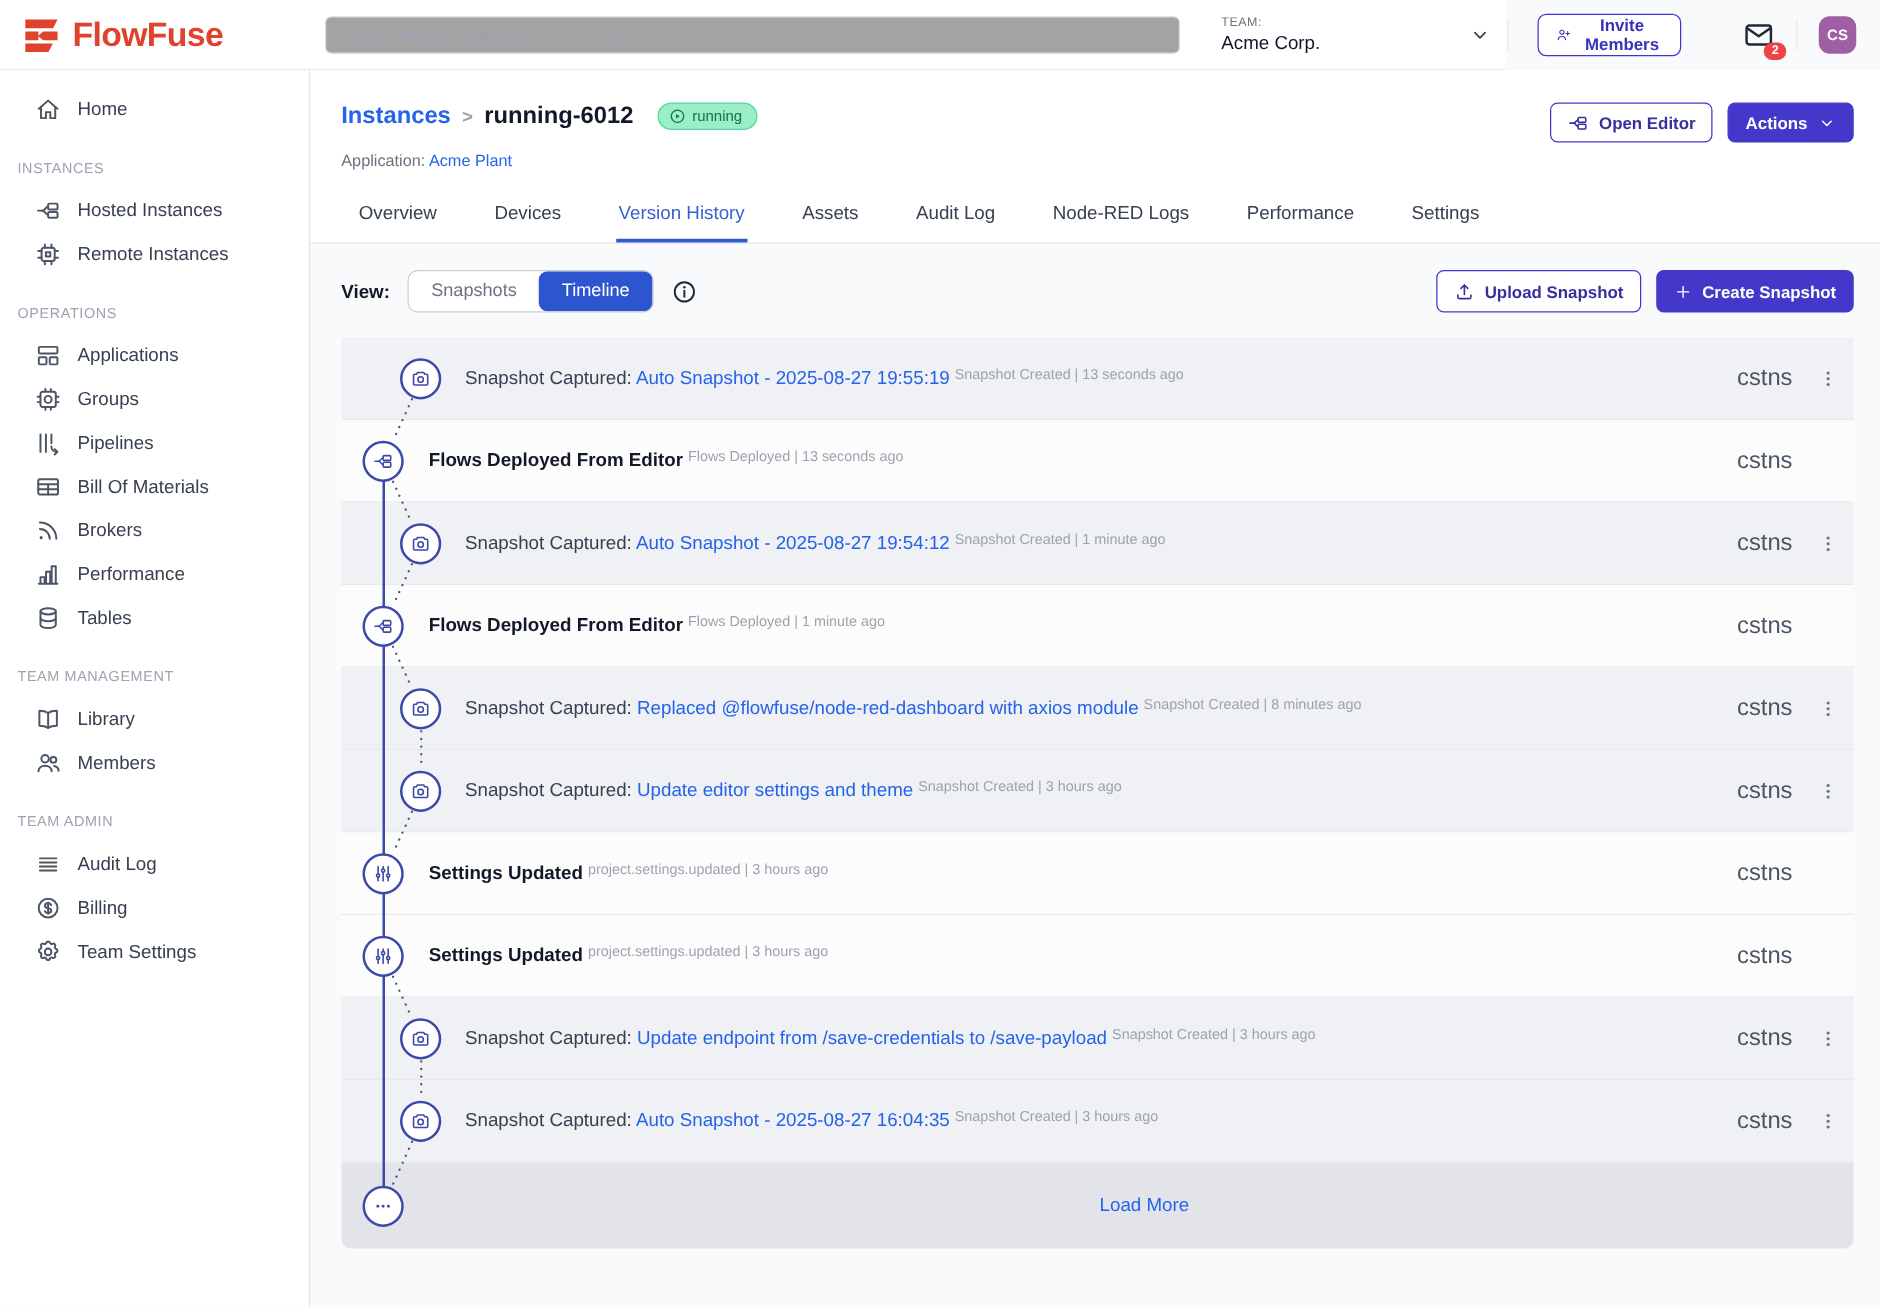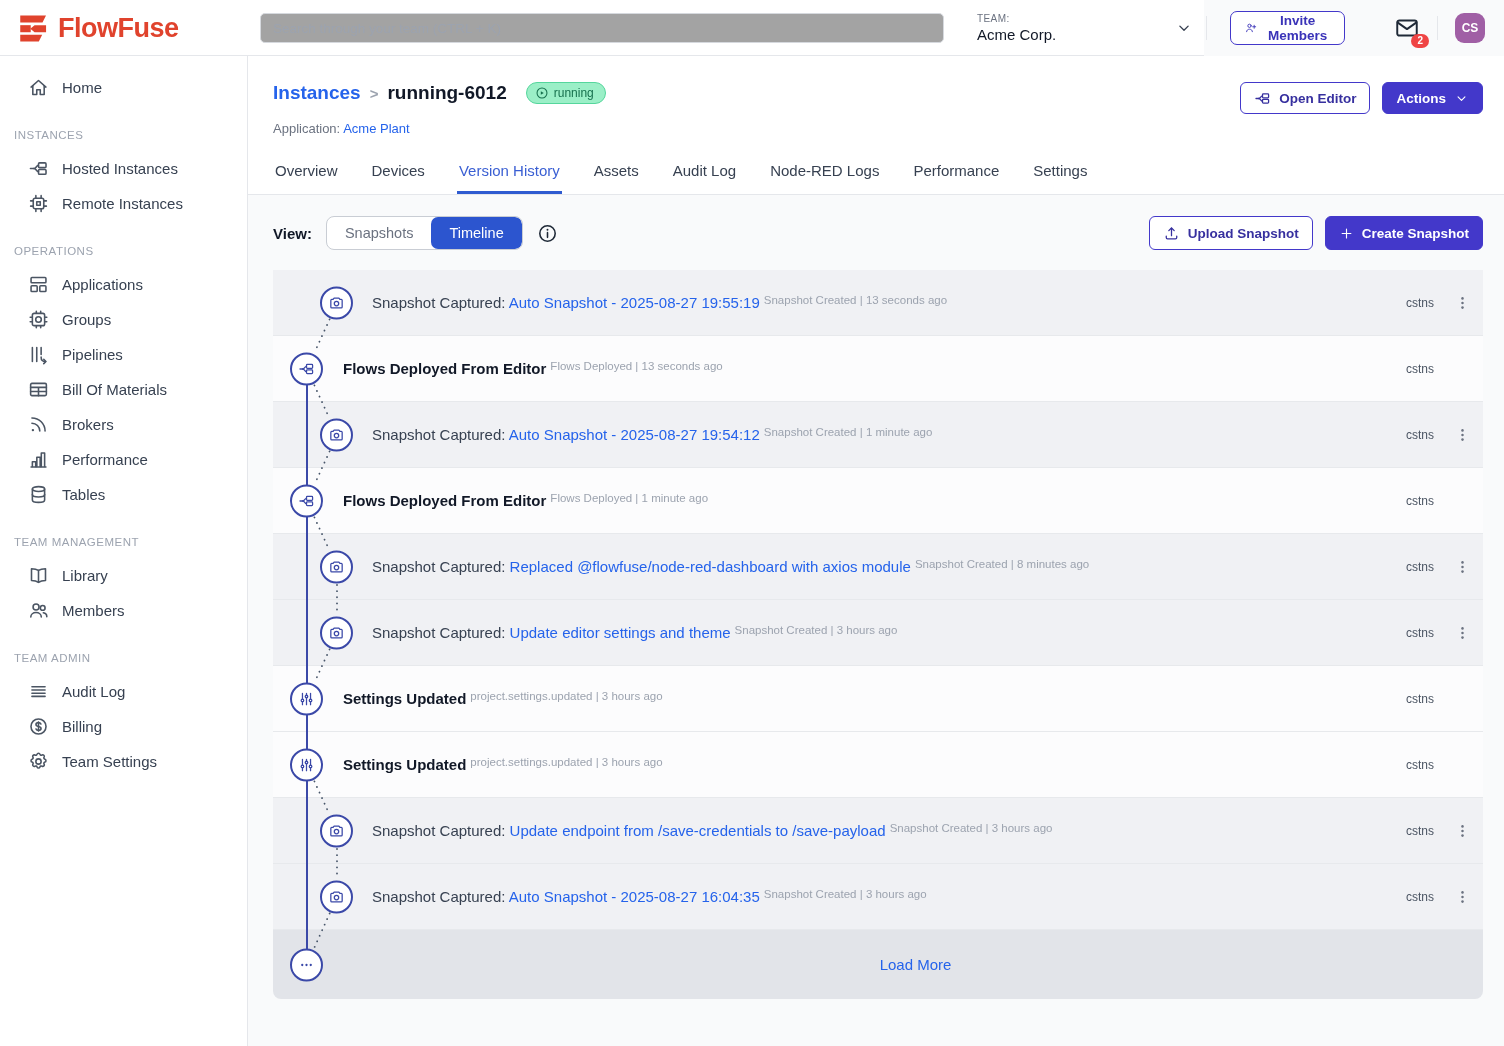--- a/index.html
+++ b/index.html
@@ -76,21 +76,21 @@
   }
   .status-badge .icon { width:14px; height:14px; }
   .head-actions { display:flex; gap:12px; }
   .btn { display:flex; align-items:center; gap:8px; height:32px; padding:0 13px; border-radius:6px; font-size:13.5px; font-weight:700; cursor:pointer; font-family:inherit; }
   .btn .icon { width:17px; height:17px; }
   .btn-outline { background:#fff; border:1px solid var(--accent); color:#37309f; }
   .btn-primary { background:var(--accent); border:1px solid var(--accent); color:#fff; }
   .app-line { margin-top:7px; font-size:13px; color:var(--text_gray); }
   .app-line a { color:var(--link); text-decoration:none; cursor:pointer; }
   .tabs { display:flex; gap:30px; margin-top:20px; }
-  .tab { font-size:15px; color:#374151; padding:6px 2px 12px; border-bottom:3px solid transparent; cursor:pointer; }
+  .tab { font-size:15px; color:#374151; padding:6px 2px 12px; border-bottom:3px solid transparent; cursor:pointer;margin-left:12px; }
   .tab.active { color:#3a5fd3; border-color:#2f5bd0; }
 
   .toolbar { display:flex; align-items:center; justify-content:space-between; padding:21px 21px 20px 25px; }
   .toolbar-left { display:flex; align-items:center; gap:14px; }
   .view-label { font-size:15px; font-weight:700; color:#111827; }
   .toggle { display:flex; border:1px solid #c9cdd4; border-radius:8px; background:#fff; overflow:hidden; }
   .toggle-btn { font-family:inherit; font-size:14.5px; border:none; background:transparent; color:var(--text_gray); padding:8px 18px; cursor:pointer; }
   .toggle-btn.active { background:var(--toggle_active); color:#fff; border-radius:7px; font-weight:500; }
   .info-btn { width:21px; height:21px; color:#1f2937; cursor:pointer; background:none; border:none; padding:0; }
   .toolbar-right { display:flex; gap:12px; }
@@ -109,21 +109,21 @@
   }
   .t-icon svg { width:17px; height:17px; }
   .t-row.snap .t-icon { left:47px; }
   .t-row.plain .t-icon, .t-loadmore .t-icon { left:17px; }
   .t-body { display:flex; gap:4px; }
   .t-title { font-size:15px; color:#374151; }
   .t-title .t-link { color:var(--link); text-decoration:none; cursor:pointer; }
   .t-title.t-plain { color:#111827; font-weight:600; }
   .t-meta { font-size:11.5px; color:var(--text_meta); }
   .t-right { margin-left:auto; display:flex; align-items:center; gap:20px; }
-  .t-user { font-size:12px; color:var(--user_text); }
+  .t-user { font-size:19px; color:var(--user_text); }
   .t-kebab { width:17px; height:22px; color:#6b7280; cursor:pointer; background:none; border:none; padding:0; }
   .t-kebab.hidden { visibility:hidden; cursor:default; }
   .t-loadmore { position:relative; height:69px; background:var(--loadmore_bg); display:flex; align-items:center; justify-content:center; padding-left:75px; }
   .loadmore-link { font-size:15px; color:var(--link); cursor:pointer; text-decoration:none; }
   .t-overlay { position:absolute; top:0; left:0; z-index:2; pointer-events:none; }
 </style>
 </head>
 <body>
 
 <header class="app-header">

